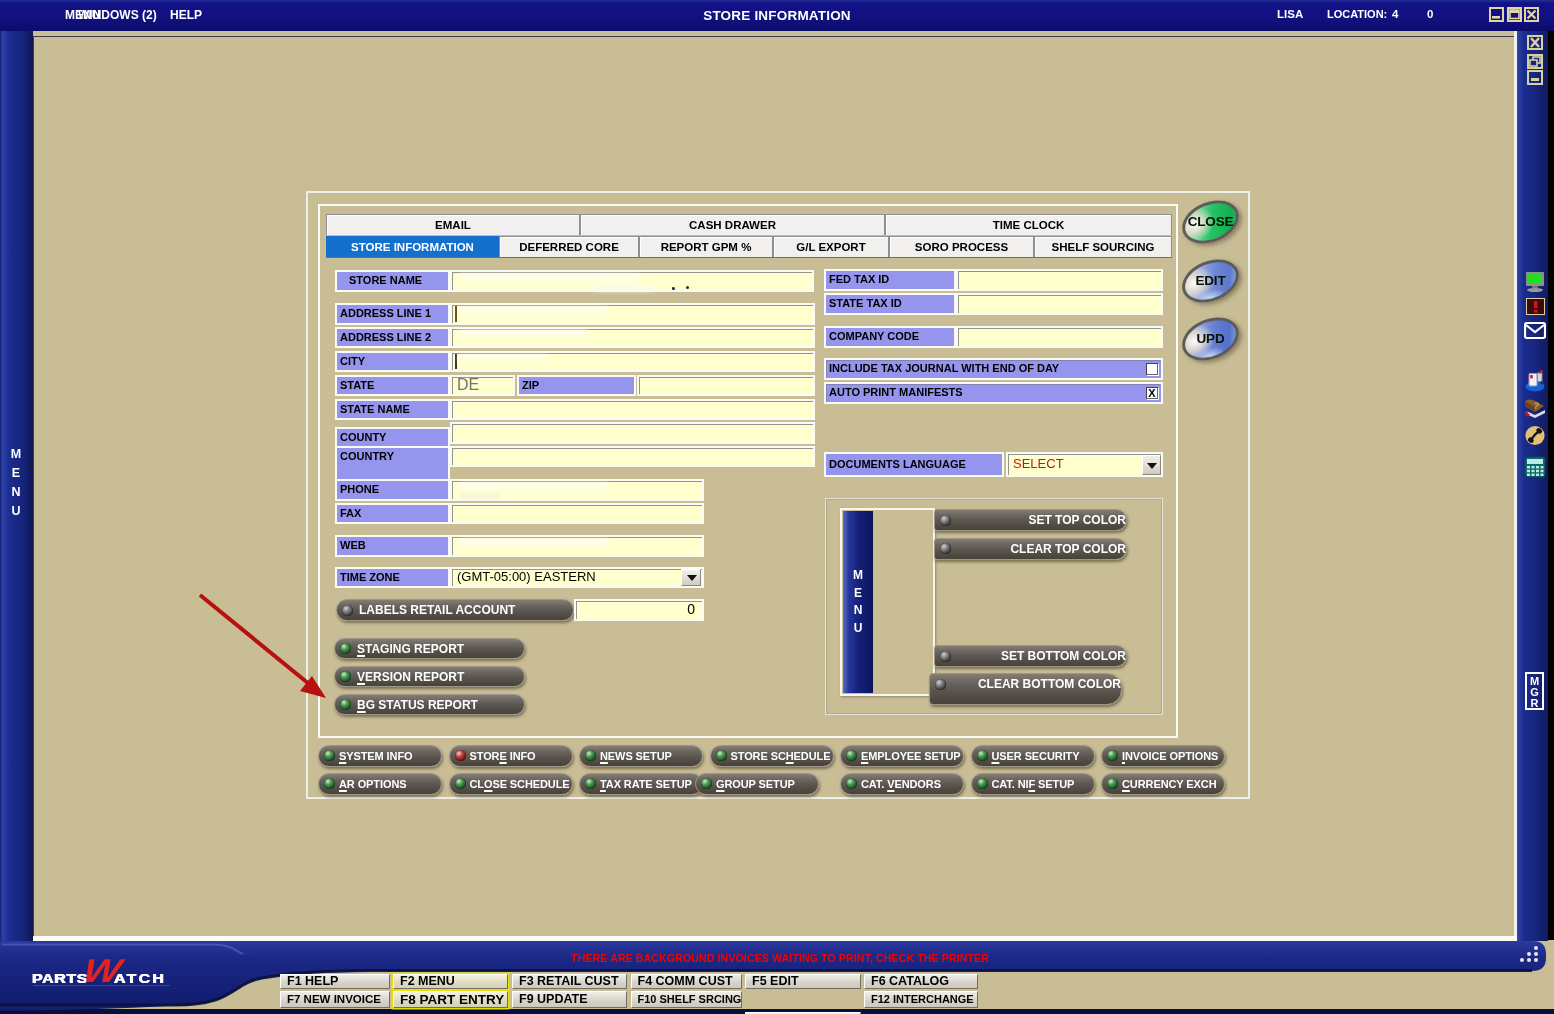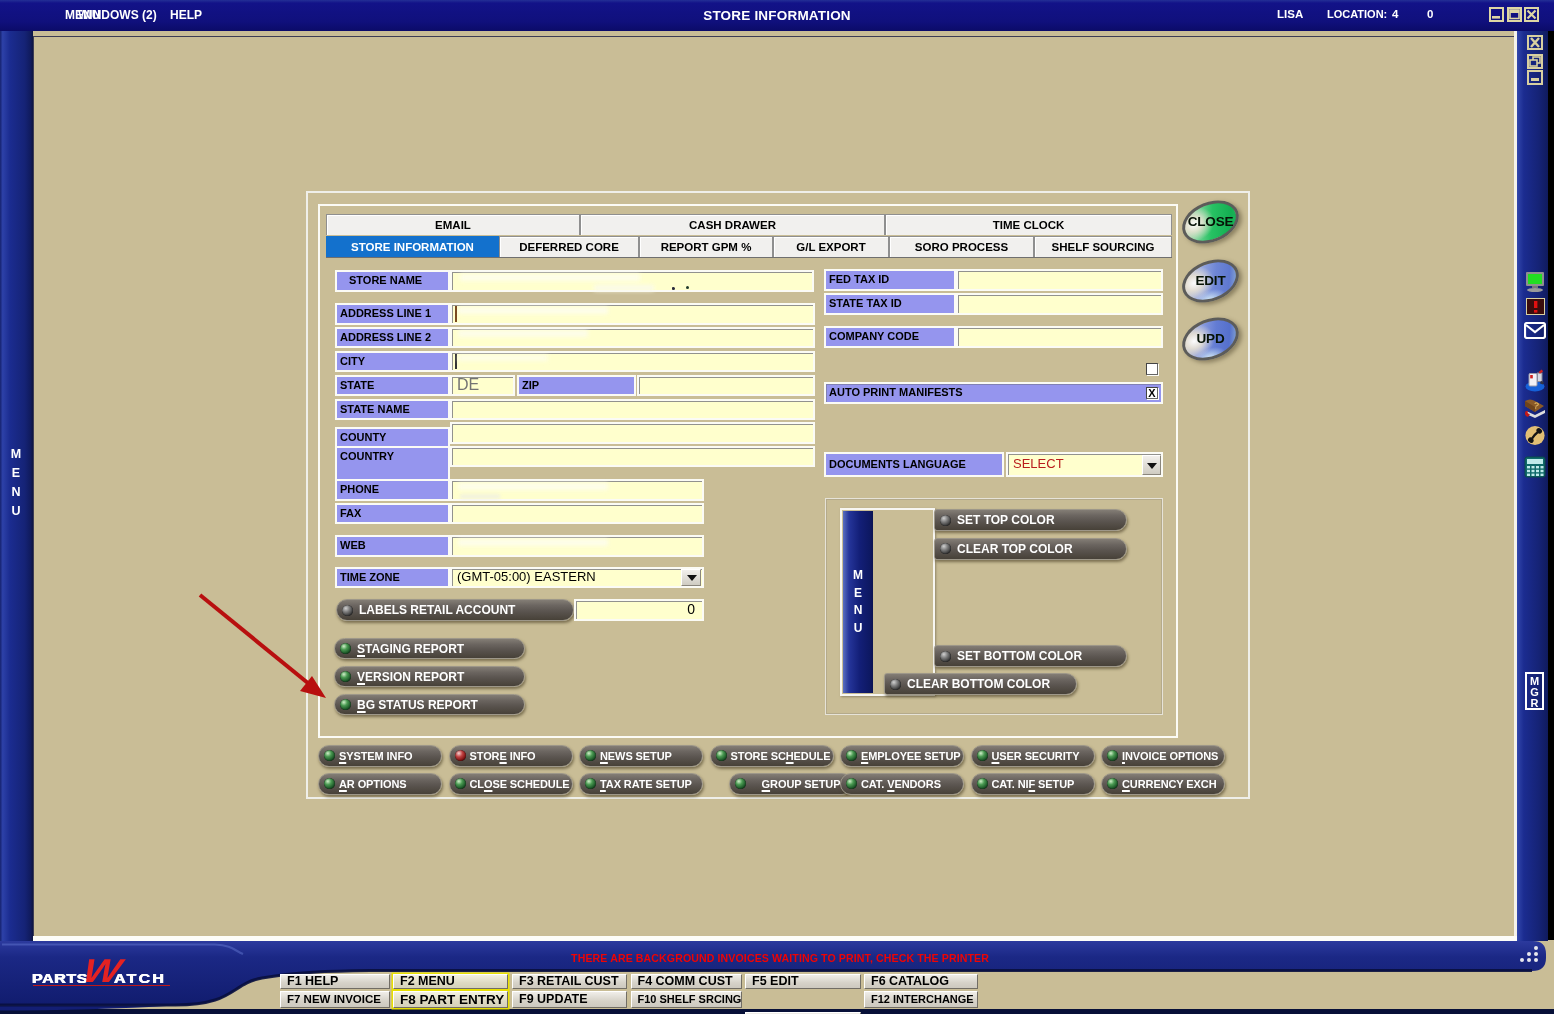--- a/index.html
+++ b/index.html
@@ -30,21 +30,21 @@
 .tabsel{background:#1371cd;color:#fff;box-shadow:none;border-color:#1371cd;}
 
 .lab{background:#9595ee;border:2px solid #fbfbf5;color:#000;font-weight:bold;font-size:11px;line-height:17px;padding-left:3px;white-space:nowrap;}
 .fld{background:#ffffcd;border:2px solid #fbfbf5;box-shadow:inset 1px 1px 0 rgba(110,110,120,.75);}
 .bar{background:#9595ee;border:2px solid #fbfbf5;color:#000;font-weight:bold;font-size:11px;line-height:17px;padding-left:3px;box-shadow:inset 1px 1px 0 rgba(110,110,120,.5);}
 .cb{width:12px;height:12px;background:#fff;border:1px solid #666;border-top-color:#444;border-left-color:#444;font-weight:bold;font-size:11px;line-height:10.5px;text-align:center;box-shadow:1px 1px 0 #fdfdf8;}
 
 .pill{border-radius:11px;background:linear-gradient(180deg,#837d75 0%,#6b6560 28%,#5b5550 55%,#474138 100%);border:1px solid #9d9789;color:#fff;font-weight:bold;font-size:12px;line-height:20px;padding-left:22px;white-space:nowrap;box-shadow:1px 2px 3px rgba(70,60,35,.6);}
 .led{border-radius:50%;width:11px;height:11px;left:5px;top:4.5px;background:radial-gradient(circle at 35% 30%,#cfeec8 0%,#4a9a52 32%,#1a5426 68%,#09220f 100%);box-shadow:inset 0 0 1px #000;}
 .ledgrey{background:radial-gradient(circle at 35% 30%,#cfcfcf 0%,#7e7e7e 35%,#3a3a3a 70%,#151515 100%);}
-.cpill{border-radius:4px 15px 15px 4px;}
+.cpill{border-radius:4px 15px 15px 4px;text-align:right;}
 .ledred{background:radial-gradient(circle at 35% 30%,#f5d0d0 0%,#c04040 35%,#7a1010 70%,#2a0505 100%);}
 .led{border-radius:50%;}
 
 .fkey{background:linear-gradient(180deg,#f0eee9 0%,#d6d2c8 60%,#cdc9bf 100%);border-top:1px solid #fff;border-left:1px solid #fff;border-right:1px solid #716d64;border-bottom:1px solid #716d64;color:#000;font-weight:bold;font-size:12.5px;padding-left:6px;white-space:nowrap;}
 .fy{box-shadow:0 0 0 1.5px #e8e002;background:linear-gradient(180deg,#f4f2e2 0%,#dedac2 60%,#d5d1b9 100%);}
 .bp{font-size:11px;padding-left:20px;letter-spacing:-.1px;}
 
 .oval{width:61px;height:52px;}
 .oe{left:1px;top:6px;width:59px;height:40px;border-radius:50%;border:3px solid #5c5c5a;transform:rotate(-22deg);box-shadow:2px 3px 4px rgba(80,70,45,.5);}
 .ot{left:0;top:0;width:61px;height:52px;text-align:center;line-height:52px;font-weight:bold;font-size:13.5px;color:#061206;letter-spacing:-.2px;}
@@ -153,56 +153,57 @@
   <div style="left:458px;top:483px;width:150px;height:7px;background:rgba(253,253,238,.9);filter:blur(2px);"></div>
   <div style="left:460px;top:494px;width:40px;height:5px;background:rgba(240,240,225,.8);filter:blur(1.5px);"></div>
   <div style="left:458px;top:539px;width:150px;height:7px;background:rgba(253,253,238,.9);filter:blur(2px);"></div>
 
   <div class="lab" style="left:824px;top:269px;width:132px;height:22px;">FED TAX ID</div>
   <div class="fld" style="left:956px;top:269px;width:207px;height:22px;"></div>
   <div class="lab" style="left:824px;top:293px;width:132px;height:22px;">STATE TAX ID</div>
   <div class="fld" style="left:956px;top:293px;width:207px;height:22px;"></div>
   <div class="lab" style="left:824px;top:326px;width:132px;height:22px;">COMPANY CODE</div>
   <div class="fld" style="left:956px;top:326px;width:207px;height:22px;"></div>
+  <div class="bar" style="left:824px;top:358px;width:339px;height:22px;">INCLUDE TAX JOURNAL WITH END OF DAY</div>
   <div class="cb" style="left:1146px;top:363px;"></div>
   <div class="bar" style="left:824px;top:382px;width:339px;height:22px;">AUTO PRINT MANIFESTS</div>
   <div class="cb" style="left:1146px;top:387px;">X</div>
   <div class="lab" style="left:824px;top:452px;width:180px;height:25px;line-height:21px;">DOCUMENTS LANGUAGE</div>
   <div class="fld" style="left:1006px;top:452px;width:157px;height:25px;font-size:13px;line-height:19px;padding-left:5px;color:#b91c1c;">SELECT</div>
   <div style="left:1142px;top:454.5px;width:19px;height:20px;background:linear-gradient(180deg,#f2f0ec,#cfccc2);border:1px solid #8a867c;border-top-color:#fff;border-left-color:#fff;">
       <span style="left:4px;top:7px;width:0;height:0;border-left:5px solid transparent;border-right:5px solid transparent;border-top:6px solid #111;"></span>
     </div>
 
   <div id="groupbox" style="left:825px;top:498px;width:338px;height:217px;border:1px solid #e6e3d8;box-shadow:inset 0 0 0 1px rgba(140,135,120,.35);"></div>
   <div id="menupreview" style="left:840px;top:508px;width:95px;height:188px;border:2px solid #f7f6f1;background:#c9bd96;box-shadow:1px 1px 2px rgba(90,80,55,.5);"></div>
   <div id="menubar" style="left:843px;top:511px;width:30px;height:182px;background:linear-gradient(90deg,#5a6fc0 0%,#25359a 20%,#131f78 55%,#0d1862 90%,#0a1352 100%);"></div>
   <div style="left:843px;top:567px;width:30px;color:#fff;font-weight:bold;font-size:12px;text-align:center;line-height:17.5px;">M<br>E<br>N<br>U</div>
   <div class="pill cpill" style="left:934px;top:509px;width:193px;height:22px;"><span class="led ledgrey"></span>SET TOP COLOR</div>
   <div class="pill cpill" style="left:934px;top:537.5px;width:193px;height:22px;"><span class="led ledgrey"></span>CLEAR TOP COLOR</div>
   <div class="pill cpill" style="left:934px;top:645px;width:193px;height:22px;"><span class="led ledgrey"></span>SET BOTTOM COLOR</div>
-  <div class="pill cpill" style="left:884px;top:673px;width:193px;height:22px;"><span class="led ledgrey"></span>CLEAR BOTTOM COLOR</div>
+  <div class="pill cpill" style="left:929px;top:673px;width:193px;height:32px;"><span class="led ledgrey"></span>CLEAR BOTTOM COLOR</div>
 
   <div class="pill" style="left:336px;top:599px;width:238px;height:22px;border-radius:11px;"><span class="led ledgrey"></span>LABELS RETAIL ACCOUNT</div>
   <div class="fld" style="left:574px;top:599px;width:130px;height:22px;font-size:14px;line-height:17px;color:#000;text-align:right;padding-right:7px;">0</div>
 
   <div class="pill" style="left:334px;top:637.5px;width:191px;height:21px;"><span class="led"></span><u>S</u>TAGING REPORT</div>
   <div class="pill" style="left:334px;top:665.5px;width:191px;height:21px;"><span class="led"></span><u>V</u>ERSION REPORT</div>
   <div class="pill" style="left:334px;top:693.5px;width:191px;height:21px;"><span class="led"></span><u>B</u>G STATUS REPORT</div>
 
   <div class="pill bp" style="left:318px;top:744.5px;width:124px;height:22px;"><span class="led"></span><u>S</u>YSTEM INFO</div>
   <div class="pill bp" style="left:448.5px;top:744.5px;width:124px;height:22px;"><span class="led ledred"></span>STOR<u>E</u> INFO</div>
   <div class="pill bp" style="left:579px;top:744.5px;width:124px;height:22px;"><span class="led"></span><u>N</u>EWS SETUP</div>
   <div class="pill bp" style="left:709.5px;top:744.5px;width:124px;height:22px;"><span class="led"></span>STORE SC<u>H</u>EDULE</div>
   <div class="pill bp" style="left:840px;top:744.5px;width:124px;height:22px;"><span class="led"></span><u>E</u>MPLOYEE SETUP</div>
   <div class="pill bp" style="left:970.5px;top:744.5px;width:124px;height:22px;"><span class="led"></span><u>U</u>SER SECURITY</div>
   <div class="pill bp" style="left:1101px;top:744.5px;width:124px;height:22px;"><span class="led"></span><u>I</u>NVOICE OPTIONS</div>
   <div class="pill bp" style="left:318px;top:772.5px;width:124px;height:22px;"><span class="led"></span><u>A</u>R OPTIONS</div>
   <div class="pill bp" style="left:448.5px;top:772.5px;width:124px;height:22px;"><span class="led"></span>CL<u>O</u>SE SCHEDULE</div>
   <div class="pill bp" style="left:579px;top:772.5px;width:124px;height:22px;"><span class="led"></span><u>T</u>AX RATE SETUP</div>
-  <div class="pill bp" style="left:729px;top:772.5px;width:124px;height:22px;text-align:center;"><span class="led"></span><u>G</u>ROUP SETUP</div>
+  <div class="pill bp" style="left:695px;top:772.5px;width:124px;height:22px;"><span class="led"></span><u>G</u>ROUP SETUP</div>
   <div class="pill bp" style="left:840px;top:772.5px;width:124px;height:22px;"><span class="led"></span>CAT. <u>V</u>ENDORS</div>
   <div class="pill bp" style="left:970.5px;top:772.5px;width:124px;height:22px;"><span class="led"></span>CAT. NI<u>F</u> SETUP</div>
   <div class="pill bp" style="left:1101px;top:772.5px;width:124px;height:22px;"><span class="led"></span><u>C</u>URRENCY EXCH</div>
 
   <div class="oval" style="left:1180px;top:196px;">
       <span class="oe" style="background:radial-gradient(ellipse 75% 95% at 20% 38%,rgba(255,255,255,.96) 0%,rgba(235,228,212,.85) 22%,rgba(235,228,212,0) 52%),linear-gradient(115deg,#cfc8b8 0%,#7cd49a 28%,#27c263 52%,#14ae52 82%,#23b95e 100%);"></span>
       <span class="ot">CLOSE</span>
     </div>
   <div class="oval" style="left:1180px;top:254.5px;">
       <span class="oe" style="background:radial-gradient(ellipse 75% 95% at 20% 38%,rgba(255,255,255,.96) 0%,rgba(235,228,212,.85) 22%,rgba(235,228,212,0) 52%),radial-gradient(ellipse 55% 45% at 35% 100%,rgba(215,238,248,.9) 0%,rgba(215,238,248,0) 60%),linear-gradient(115deg,#cfc8b8 0%,#9aabe2 32%,#6e86d6 58%,#5e78d0 80%,#9fc2d4 100%);"></span>

